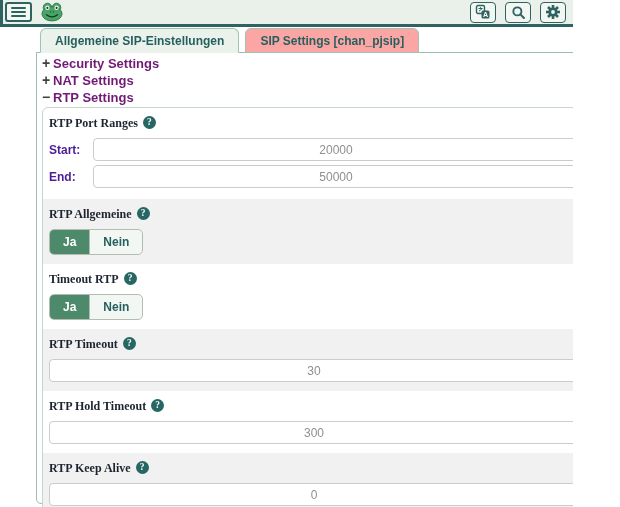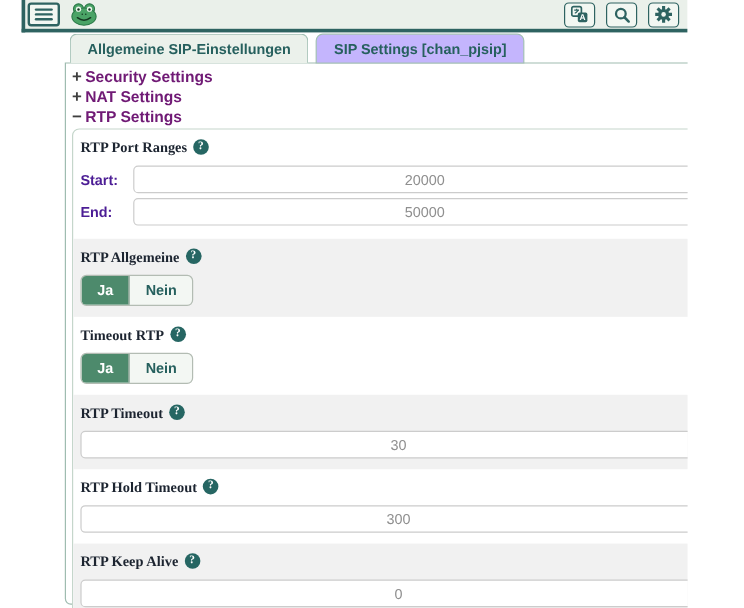--- a/index.html
+++ b/index.html
@@ -1,18 +1,18 @@
 <!DOCTYPE html>
 <html><head>
 <meta charset="utf-8">
 <style>
   * { margin:0; padding:0; box-sizing:border-box; }
   html,body { background:#fff; }
   body { font-family:"Liberation Sans", sans-serif; }
-  .page { position:relative; width:573px; height:507px; background:#ffffff; overflow:hidden;padding-left:18px; }
+  .page { position:relative; width:573px; height:507px; background:#ffffff; overflow:hidden; }
 
   
   .topbar {
     height:27px; background:#eaf0ea;
     border-bottom:3px solid #2e6361; border-left:3px solid #2e6361;
     display:flex; align-items:center; gap:9px; padding:0 7px 0 2px;
   }
   .hamburger-btn {
     width:27px; height:20px; background:#f2f7f2; border:2px solid #2e6361;
     border-radius:3px; display:flex; flex-direction:column; justify-content:center;
@@ -24,21 +24,21 @@
   .tb-btn {
     width:26px; height:21px; background:#f2f7f2; border:1.5px solid #2e6361;
     border-radius:4px; display:flex; align-items:center; justify-content:center;
     cursor:pointer; padding:0;
   }
 
   
   .content-wrap { margin-left:36px; width:556px; }
   .tabs-row { display:flex; align-items:flex-end; gap:6px; padding-left:4px; position:relative; top:1px; z-index:2; }
   .tab {
-    border:1px solid #a3c0b5; border-radius:6px 6px 0 0; background:#c4b5fd;
+    border:1px solid #a3c0b5; border-radius:6px 6px 0 0; background:#fca5a5;
     padding:5px 14px 4px 14px; font-size:12px; font-weight:bold; color:#26605e;
     cursor:pointer; white-space:nowrap;
   }
   .tab.active { background:#ebf1eb; border-bottom-color:#ebf1eb; }
 
   
   .panel {
     position:relative; z-index:1; background:#fff;
     border:1px solid #9fbcb0; border-radius:0 5px 5px 5px;
     height:452px; padding:2px 4px 6px 3px;

